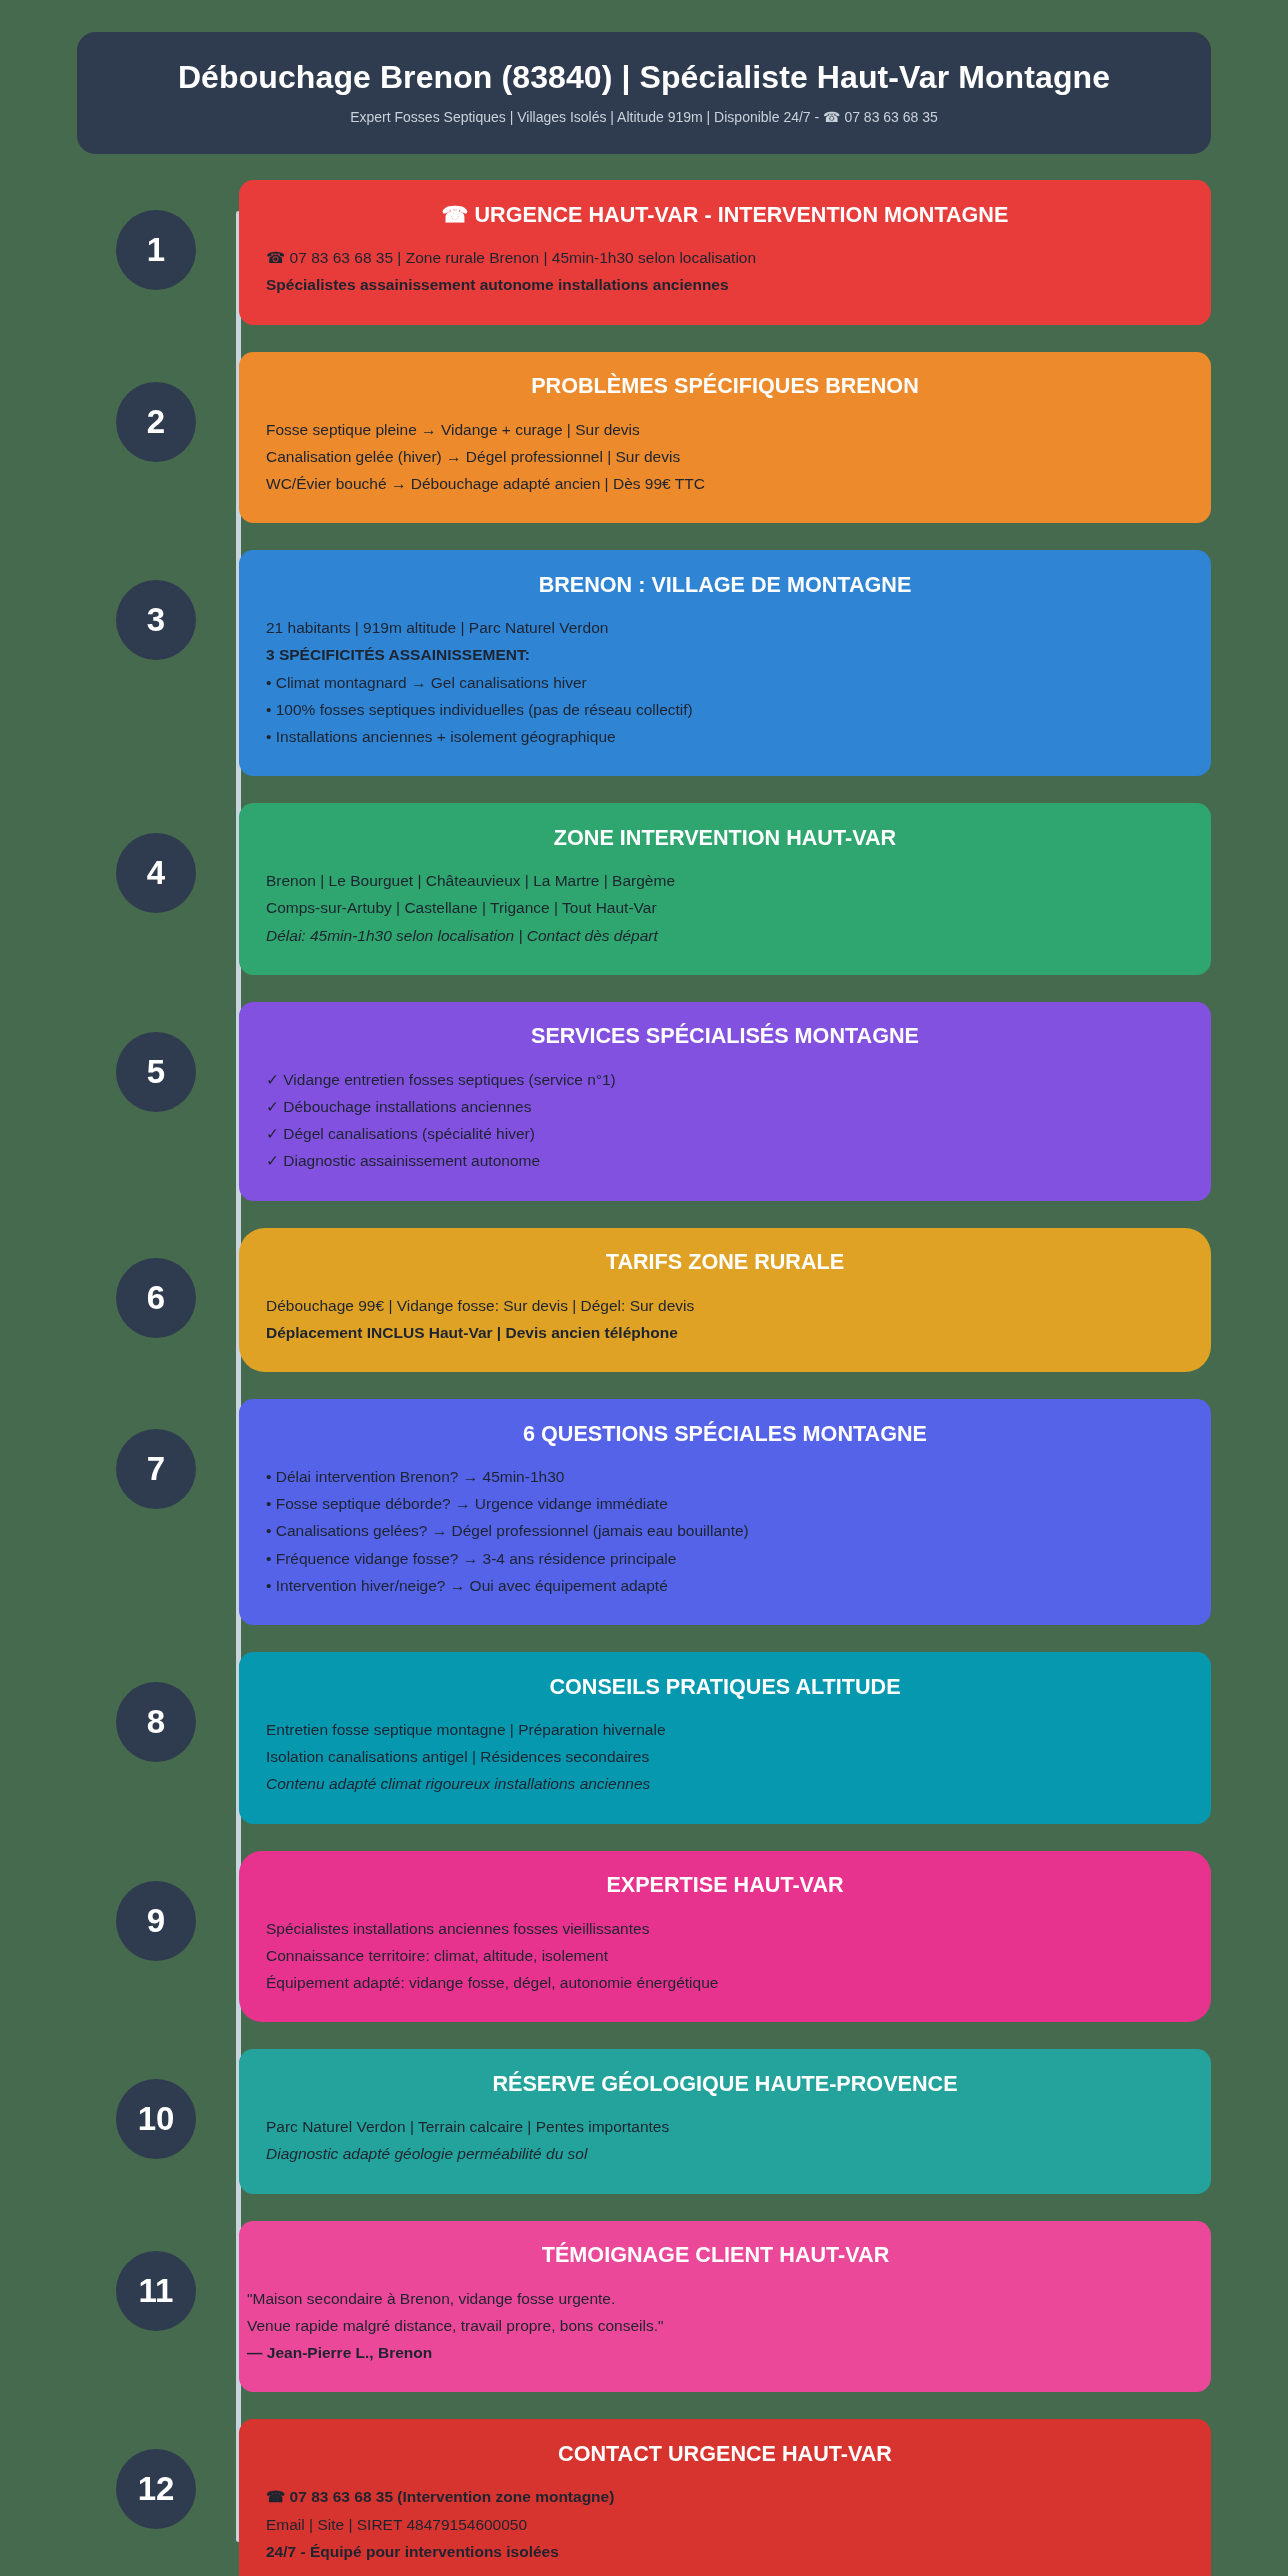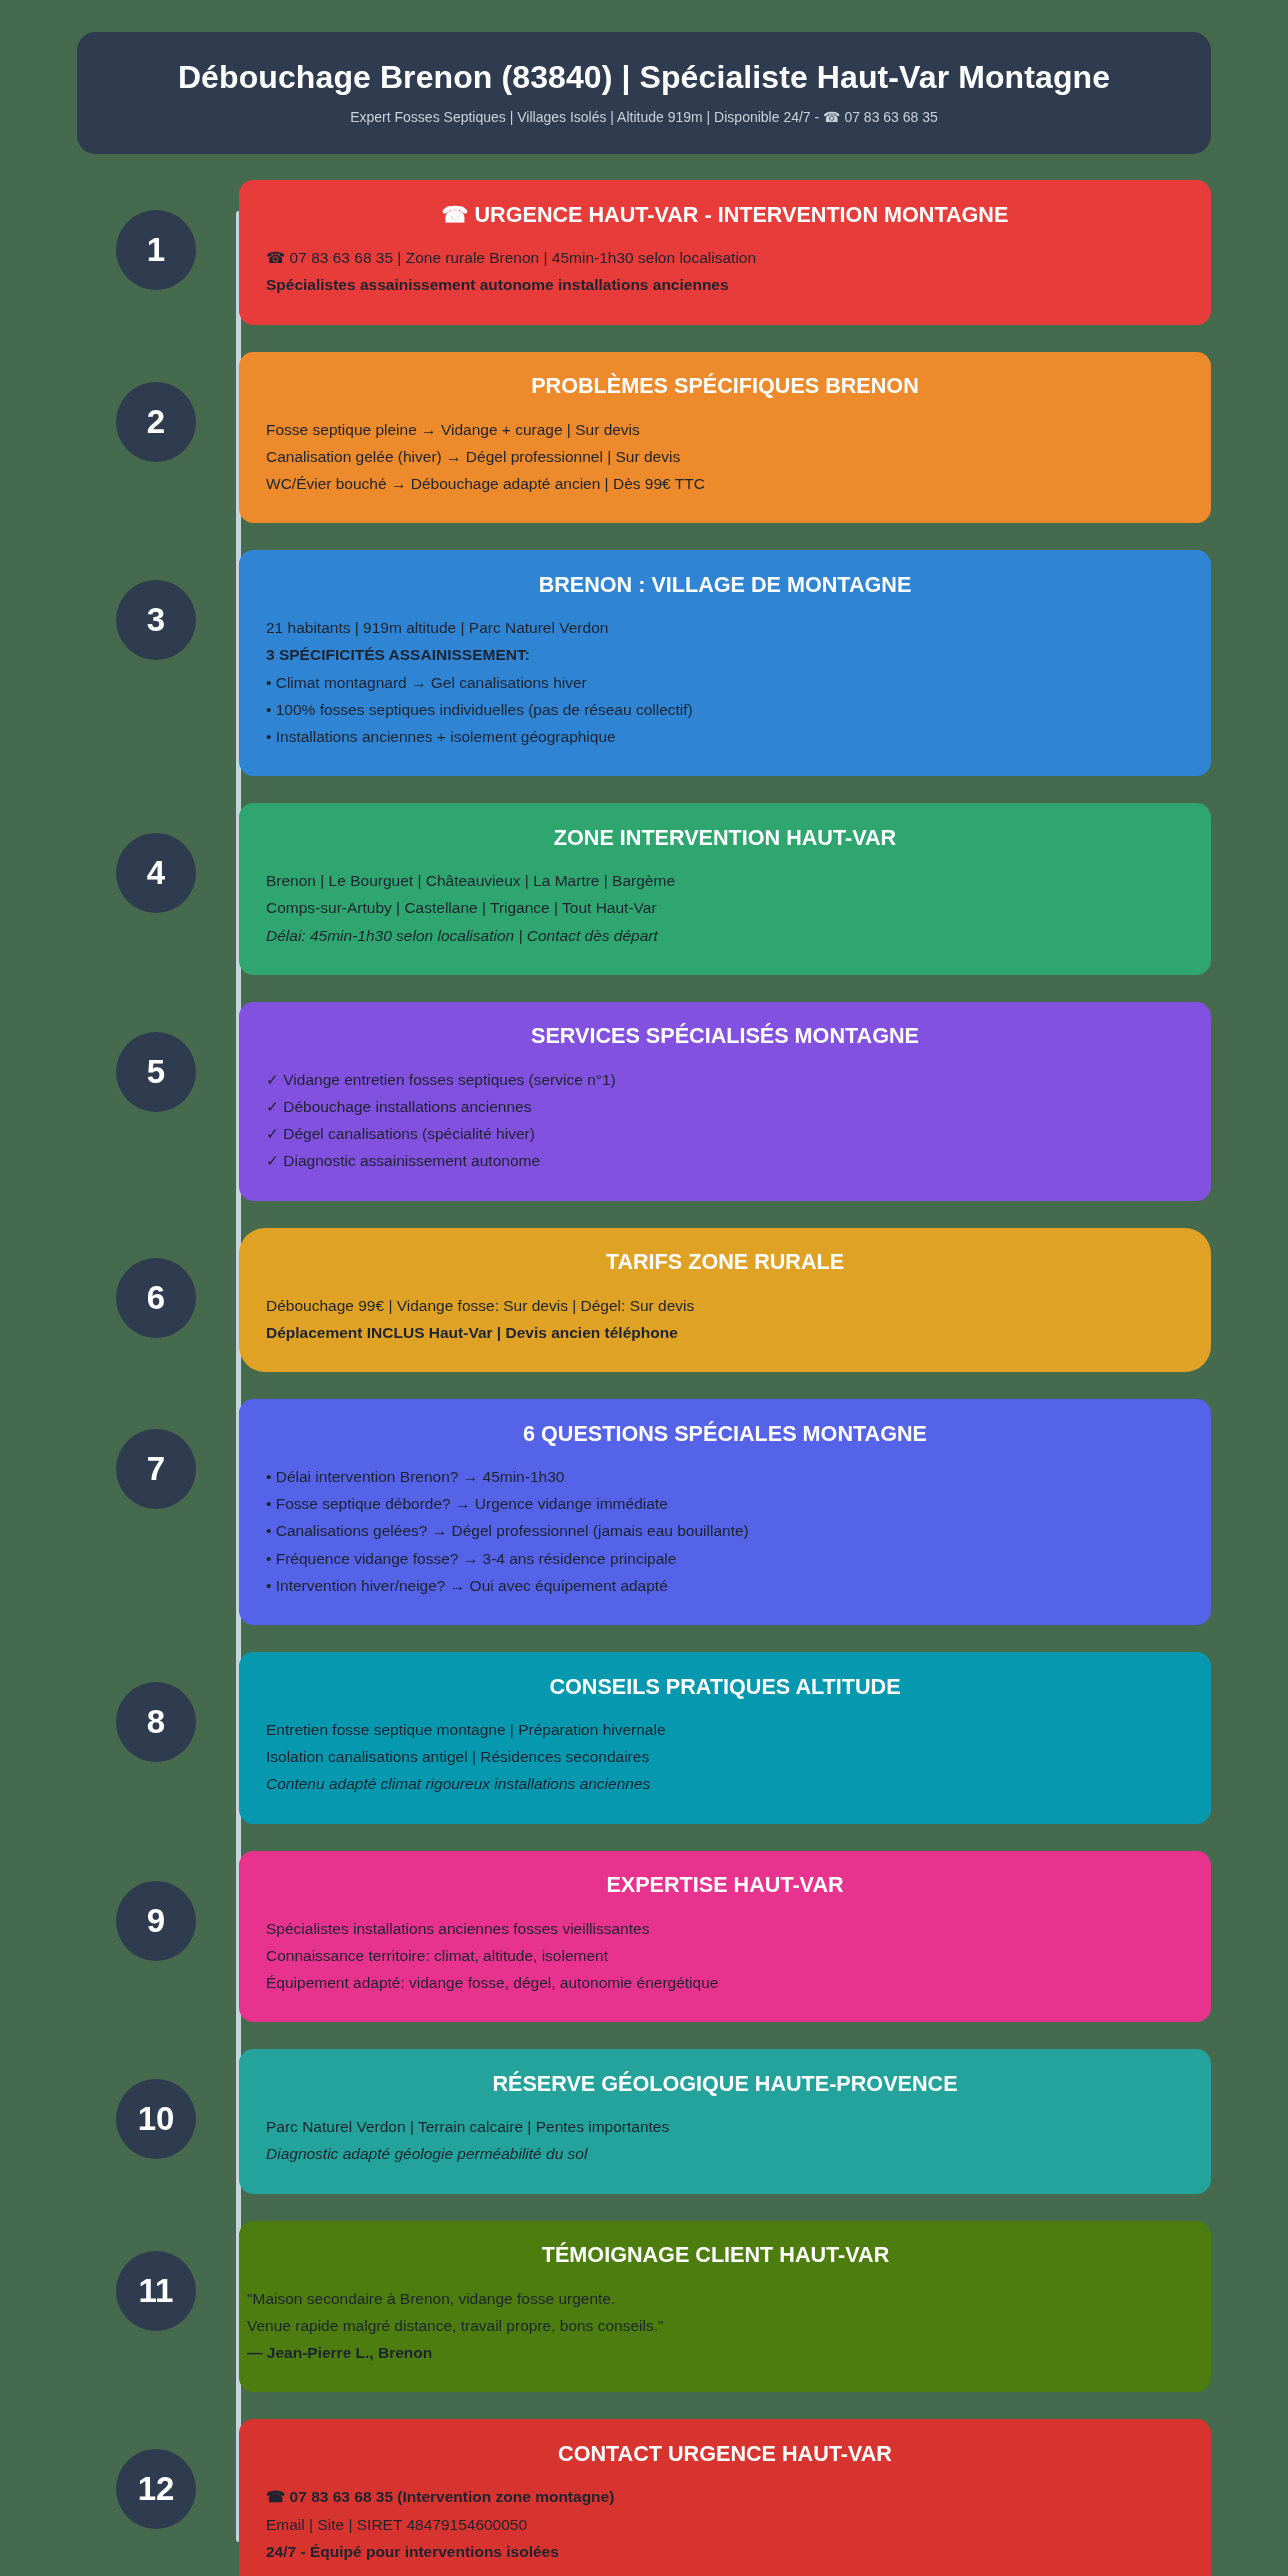--- a/index.html
+++ b/index.html
@@ -182,38 +182,38 @@
           <div class="step-badge">8</div>
           <div class="card" style="background: rgb(6, 152, 174);">
             <div class="card-title">CONSEILS PRATIQUES ALTITUDE</div>
             <div class="card-line">Entretien fosse septique montagne | Préparation hivernale</div>
             <div class="card-line">Isolation canalisations antigel | Résidences secondaires</div>
             <div class="card-line italic">Contenu adapté climat rigoureux installations anciennes</div>
           </div>
         </div>
         <div class="step">
           <div class="step-badge">9</div>
-          <div class="card" style="background: rgb(232, 51, 142);">
+          <div class="card" style="background: rgb(232, 51, 142); border-radius: 23px;">
             <div class="card-title">EXPERTISE HAUT-VAR</div>
             <div class="card-line">Spécialistes installations anciennes fosses vieillissantes</div>
             <div class="card-line">Connaissance territoire: climat, altitude, isolement</div>
             <div class="card-line">Équipement adapté: vidange fosse, dégel, autonomie énergétique</div>
           </div>
         </div>
         <div class="step">
           <div class="step-badge">10</div>
           <div class="card" style="background: rgb(35, 163, 155);">
             <div class="card-title">RÉSERVE GÉOLOGIQUE HAUTE-PROVENCE</div>
             <div class="card-line">Parc Naturel Verdon | Terrain calcaire | Pentes importantes</div>
             <div class="card-line italic">Diagnostic adapté géologie perméabilité du sol</div>
           </div>
         </div>
         <div class="step">
           <div class="step-badge">11</div>
-          <div class="card" style="background: #4d7c0f; padding-left: 8px;">
+          <div class="card" style="background: #ec4899; padding-left: 8px;">
             <div class="card-title">TÉMOIGNAGE CLIENT HAUT-VAR</div>
             <div class="card-line">"Maison secondaire à Brenon, vidange fosse urgente.</div>
             <div class="card-line">Venue rapide malgré distance, travail propre, bons conseils."</div>
             <div class="card-line bold">— Jean-Pierre L., Brenon</div>
           </div>
         </div>
         <div class="step">
           <div class="step-badge">12</div>
           <div class="card" style="background: rgb(215, 52, 47);">
             <div class="card-title">CONTACT URGENCE HAUT-VAR</div>

